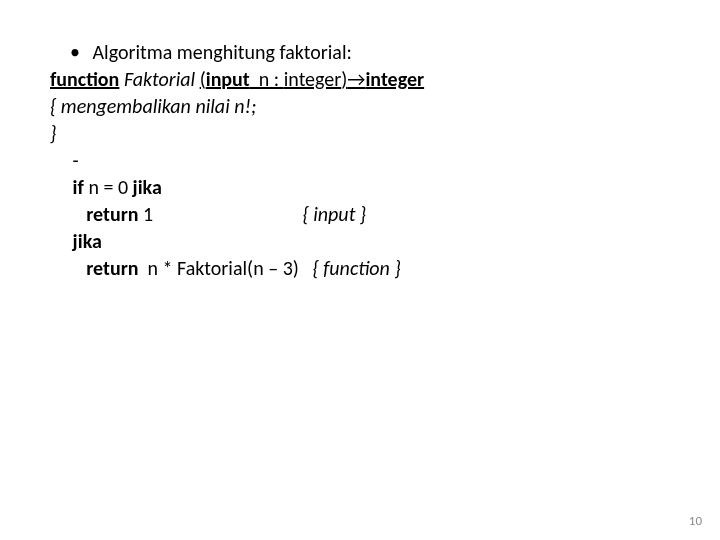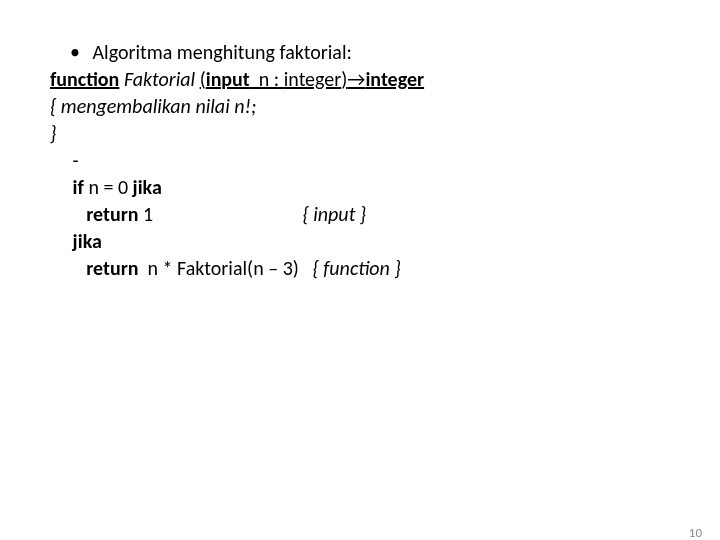--- a/index.html
+++ b/index.html
@@ -24,21 +24,21 @@
   .code-block {
     font-size: 20px;
     line-height: 1.35;
   }
   .code-line { white-space: pre; }
   .u { text-decoration: underline; }
   .b { font-weight: bold; }
   .i { font-style: italic; }
   .page-num {
     position: absolute;
-    bottom: 0;
+    bottom: 12px;
     right: 18px;
     font-size: 13px;
     color: #888;
     margin-left: 45px;
   }
 </style>
 </head>
 <body>
 
 <div class="bullet-line">

